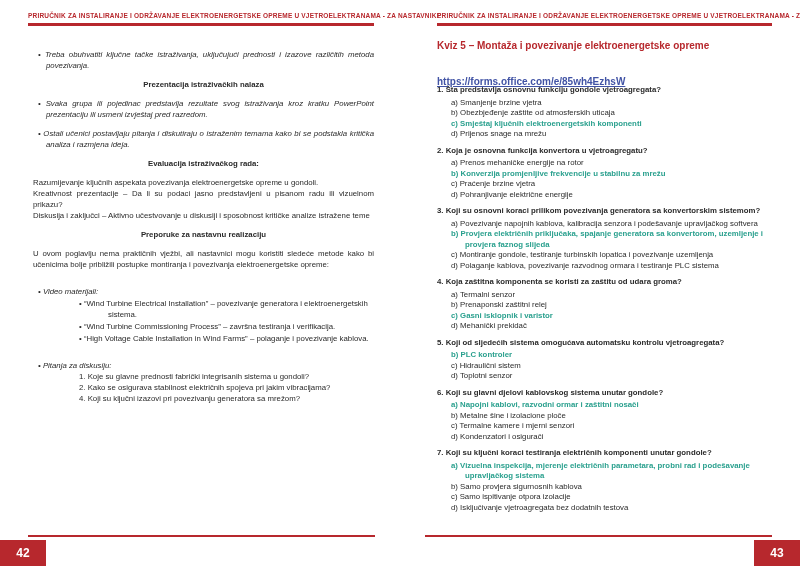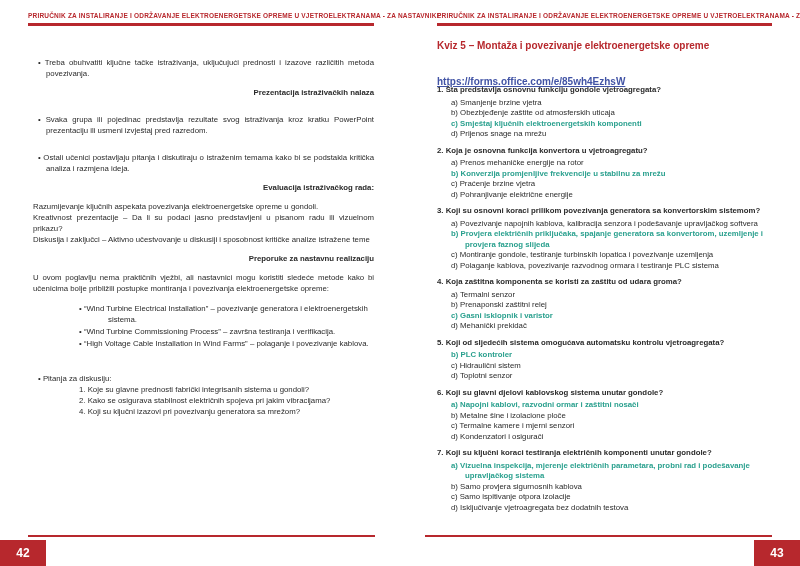--- a/index.html
+++ b/index.html
@@ -21,22 +21,22 @@
   .page.left .running-header{left:28px;width:346px;text-align:left;}
   .page.right .running-header{left:37px;width:335px;text-align:right;}
   .header-rule{position:absolute;top:23px;height:2.5px;background:var(--red);}
   .page.left .header-rule{left:28px;width:346px;}
   .page.right .header-rule{left:37px;width:335px;}
 
   
   .l-content{position:absolute;left:33px;top:41px;width:341px;font-size:7.8px;line-height:11px;text-align:justify;}
   .blk{margin:0;}
   .spacer{height:8px;}
-  .heading{font-weight:700;text-align:right;}
-  .bullet{padding-left:13px;text-indent:-8px;margin-top:16px;}
+  .heading{font-weight:700;text-align:center;}
+  .bullet{padding-left:13px;text-indent:-8px;margin-top:8px;font-style:italic;}
   .bullet::before{content:"•  ";}
   .subbullet{padding-left:75px;text-indent:-29px;margin-top:1px;text-align:left;}
   .subbullet::before{content:"•  ";}
   .numbered{padding-left:46px;text-align:left;}
   .para{}
 
   
   .quiz-title{position:absolute;left:37px;top:40px;width:335px;font-size:10px;font-weight:700;color:var(--red);}
   .quiz-link{position:absolute;left:37px;top:76px;width:335px;font-size:10px;font-weight:700;color:var(--link);text-decoration:underline;}
   .q-list{position:absolute;left:37px;top:79px;width:335px;font-size:7.8px;line-height:10.5px;}
@@ -72,20 +72,21 @@
         <div class="blk heading">Evaluacija istraživačkog rada:</div>
         <div class="blk spacer"></div>
         <div class="blk para">Razumijevanje ključnih aspekata povezivanja elektroenergetske opreme u gondoli.</div>
         <div class="blk para">Kreativnost prezentacije – Da li su podaci jasno predstavljeni u pisanom radu ili vizuelnom prikazu?</div>
         <div class="blk para">Diskusija i zaključci – Aktivno učestvovanje u diskusiji i sposobnost kritičke analize istražene teme</div>
         <div class="blk spacer"></div>
         <div class="blk heading">Preporuke za nastavnu realizaciju</div>
         <div class="blk spacer"></div>
         <div class="blk para">U ovom poglavlju nema praktičnih vježbi, ali nastavnici mogu koristiti sledeće metode kako bi učenicima bolje približili postupke montiranja i povezivanja elektroenergetske opreme:</div>
         <div class="blk spacer"></div>
+        <div class="blk bullet">Video materijali:</div>
         <div class="blk subbullet">“Wind Turbine Electrical Installation” – povezivanje generatora i elektroenergetskih sistema.</div>
         <div class="blk subbullet">“Wind Turbine Commissioning Process” – završna testiranja i verifikacija.</div>
         <div class="blk subbullet">“High Voltage Cable Installation in Wind Farms” – polaganje i povezivanje kablova.</div>
         <div class="blk spacer"></div>
         <div class="blk bullet">Pitanja za diskusiju:</div>
         <div class="blk numbered">1. Koje su glavne prednosti fabrički integrisanih sistema u gondoli?</div>
         <div class="blk numbered">2. Kako se osigurava stabilnost električnih spojeva pri jakim vibracijama?</div>
         <div class="blk numbered">4. Koji su ključni izazovi pri povezivanju generatora sa mrežom?</div>
       </div>
     <div class="footer-rule fl"></div>

